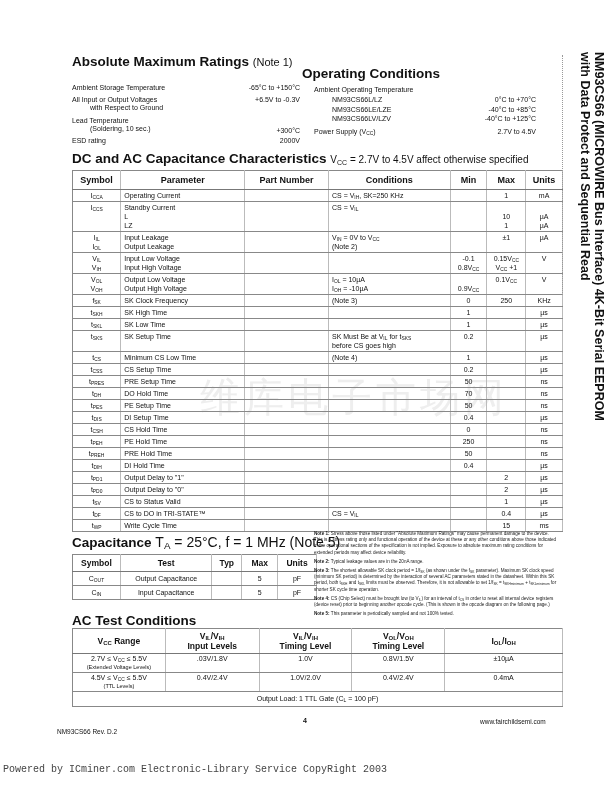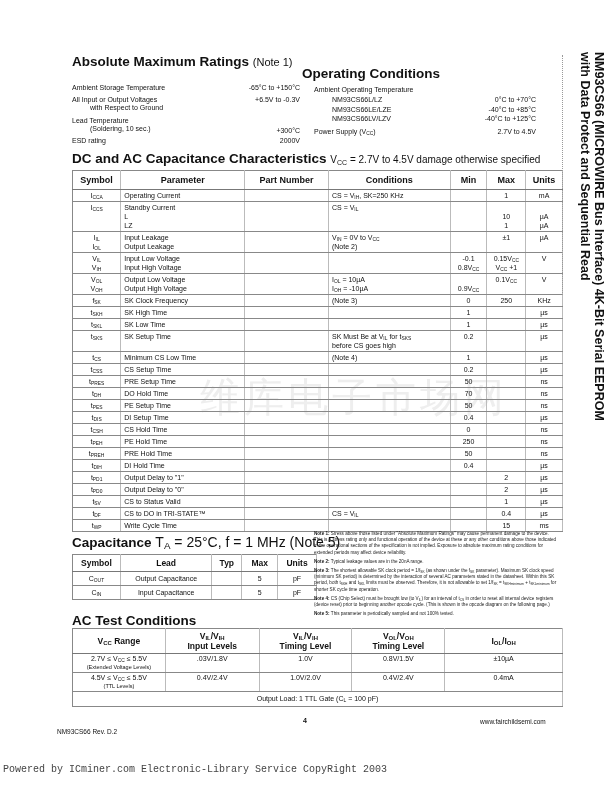--- a/index.html
+++ b/index.html
@@ -76,21 +76,21 @@
 <div id="opcond">
     <div class="kv" style="left:314px;top:86px;">Ambient Operating Temperature</div>
     <div class="kv" style="left:314px;top:96px;width:222px;"><span style="padding-left:18px;">NM93CS66L/LZ</span><span class="r">0°C to +70°C</span></div>
     <div class="kv" style="left:314px;top:105.5px;width:222px;"><span style="padding-left:18px;">NM93CS66LE/LZE</span><span class="r">-40°C to +85°C</span></div>
     <div class="kv" style="left:314px;top:115px;width:222px;"><span style="padding-left:18px;">NM93CS66LV/LZV</span><span class="r">-40°C to +125°C</span></div>
     <div class="kv" style="left:314px;top:128px;width:222px;"><span>Power Supply (V<sub>CC</sub>)</span><span class="r">2.7V to 4.5V</span></div>
   </div>
 
 <div class="abs h1" style="left:72px;top:151px;">
   <span>DC and AC Capacitance Characteristics</span>
-  <span class="sub"><span>V</span><sub>CC</sub><span> = 2.7V to 4.5V damage otherwise specified</span></span>
+  <span class="sub"><span>V</span><sub>CC</sub><span> = 2.7V to 4.5V affect otherwise specified</span></span>
 </div>
 
 <table class="dc">
   <colgroup>
     <col style="width:46px">
       <col style="width:118px">
       <col style="width:80px">
       <col style="width:116px">
       <col style="width:35px">
       <col style="width:37px">
@@ -335,21 +335,21 @@
   <colgroup>
       <col style="width:48px">
       <col style="width:92px">
       <col style="width:30px">
       <col style="width:36px">
       <col style="width:39px">
     </colgroup>
   <thead>
       <tr id="cap-head">
         <th>Symbol</th>
-        <th>Lead</th>
+        <th>Test</th>
         <th>Typ</th>
         <th>Max</th>
         <th>Units</th>
       </tr>
     </thead>
   <tbody id="cap-body">
       <tr>
         <td>C<sub>OUT</sub></td>
         <td>Output Capacitance</td>
         <td></td>

